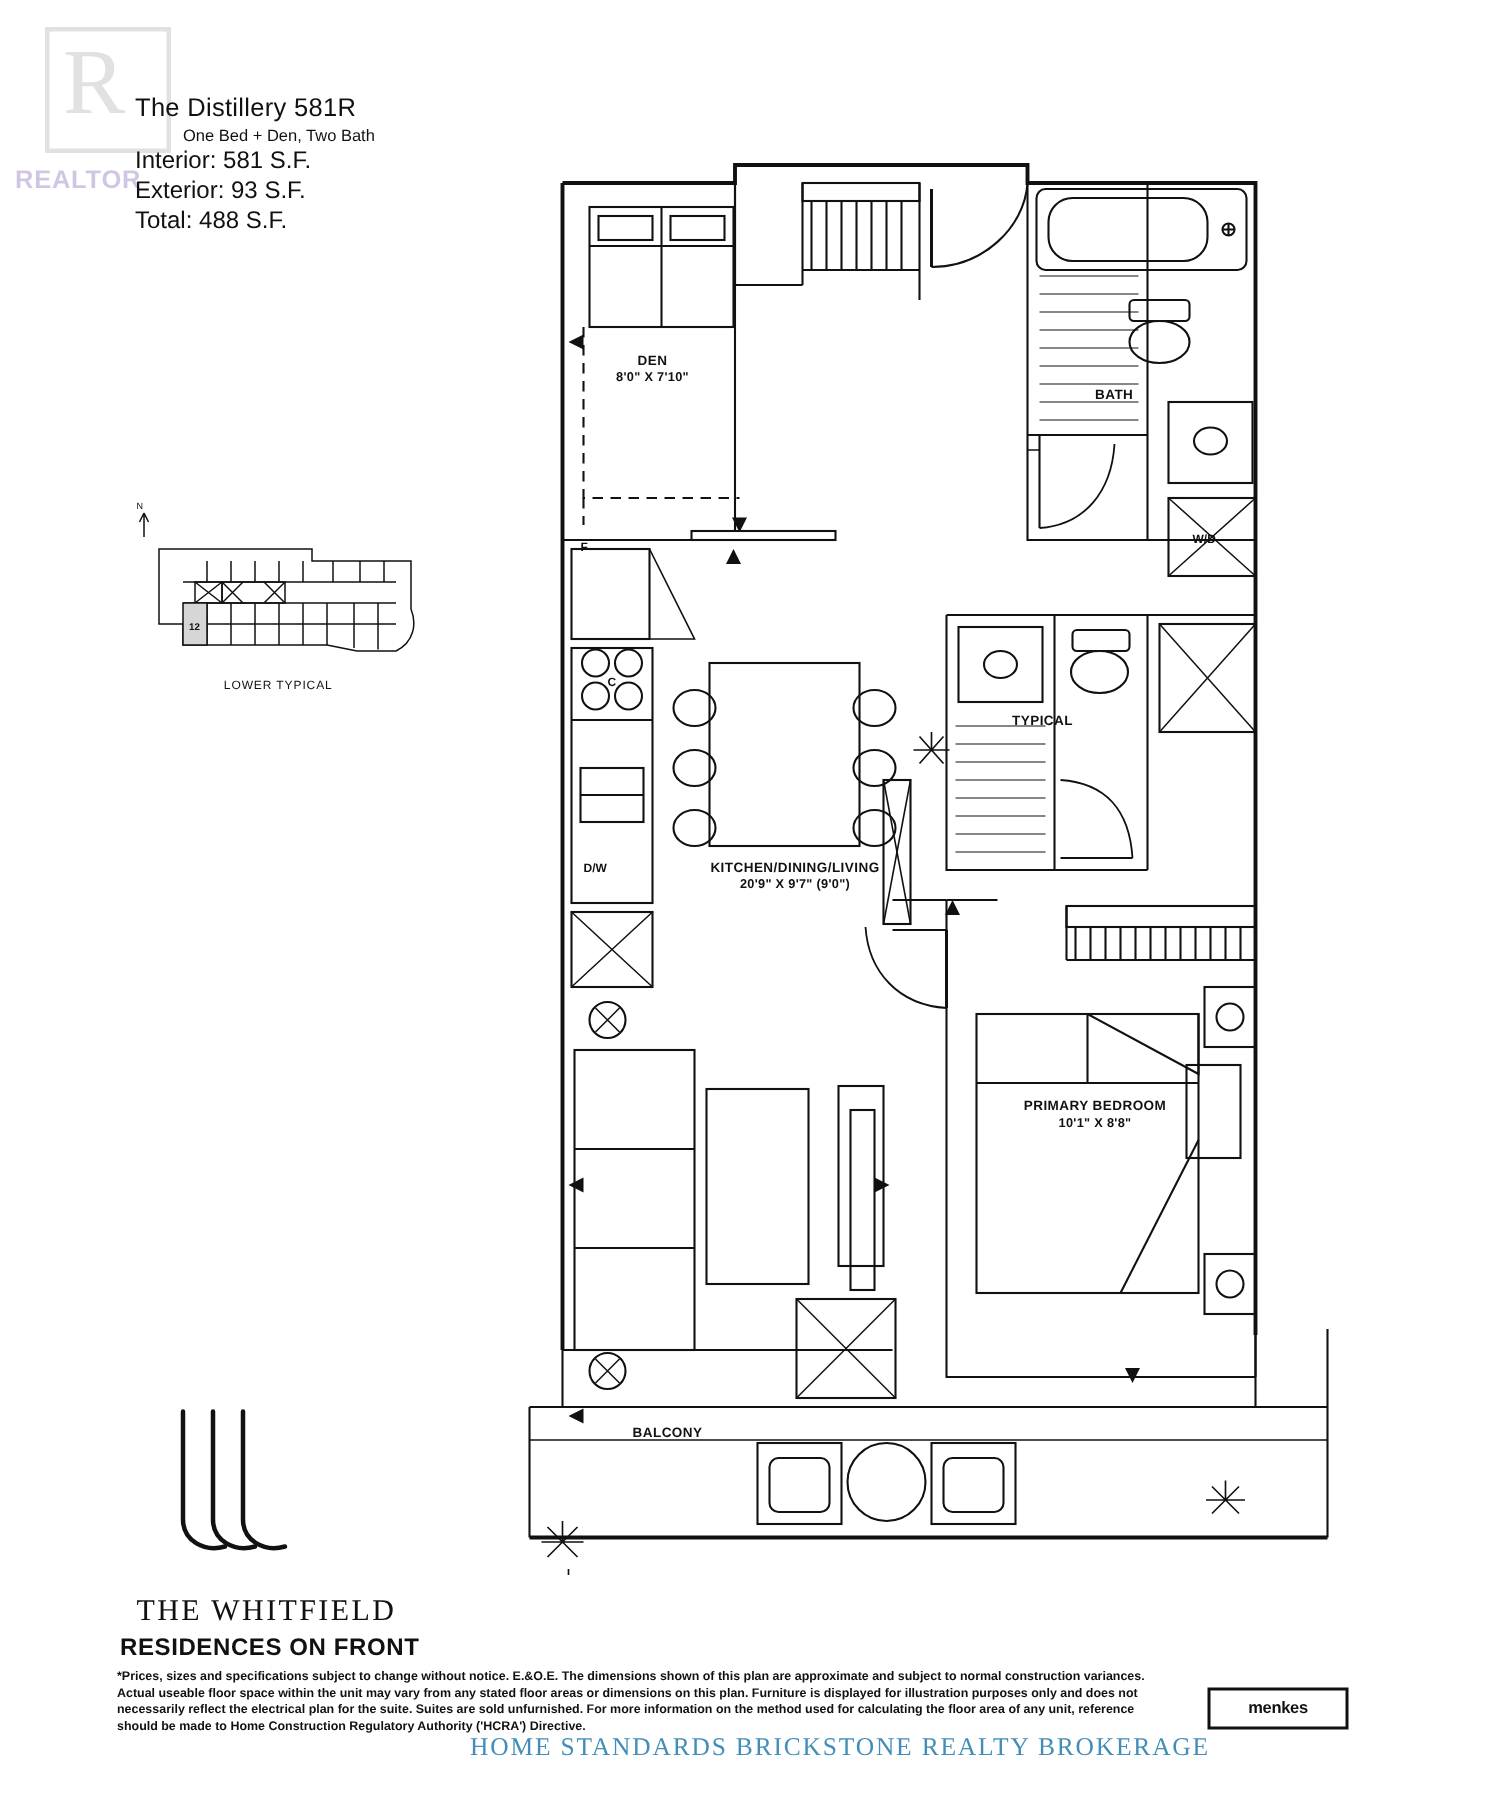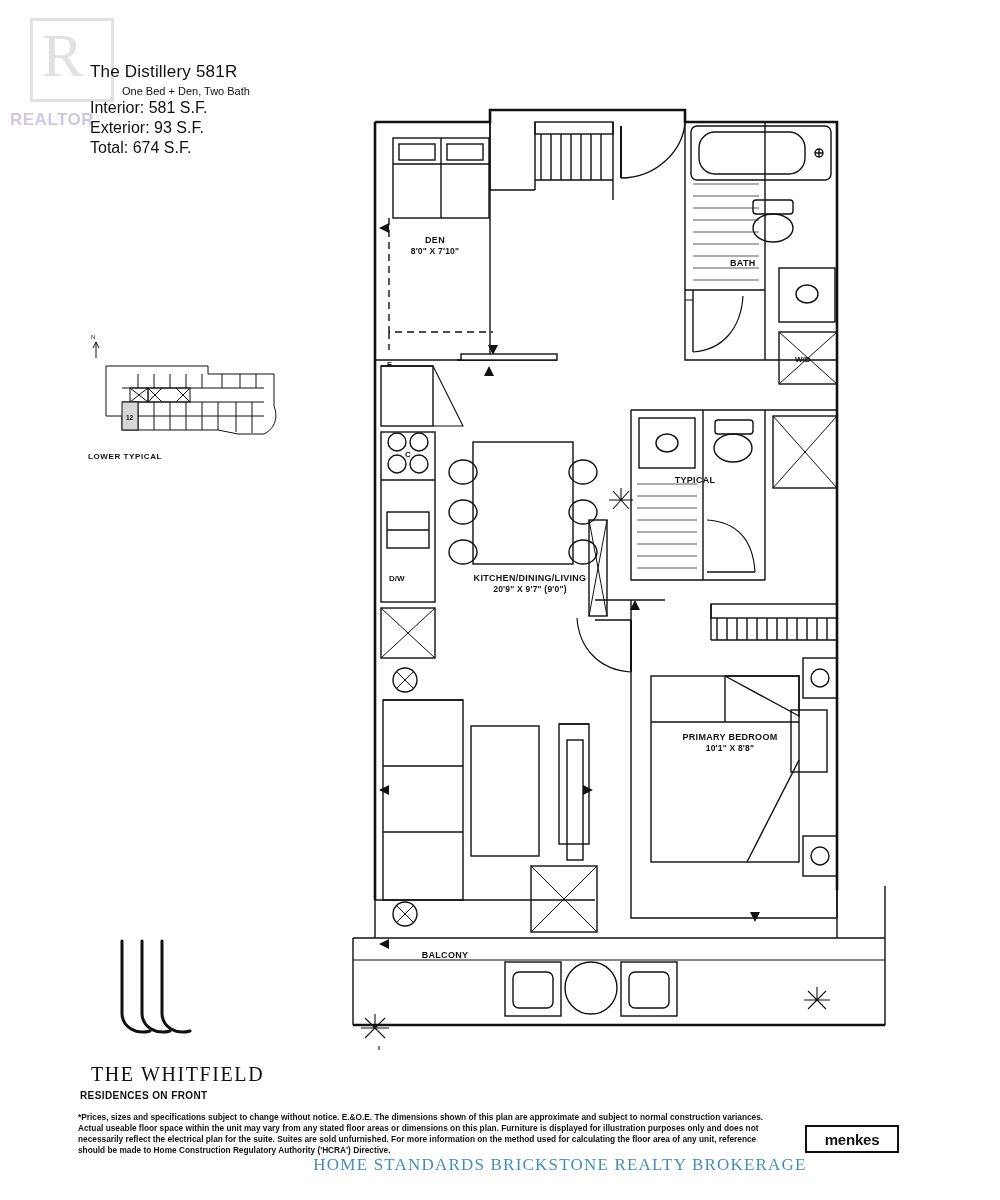--- a/index.html
+++ b/index.html
@@ -22,36 +22,36 @@
 
   
   .title-block{position:absolute;left:90px;top:62px;}
   .t-title{font-size:17px;font-weight:400;letter-spacing:.2px;}
   .t-sub{font-size:11px;margin-top:3px;margin-left:32px;}
   .t-line{font-size:16px;margin-top:2px;}
 
   
   .keyplan{position:absolute;left:88px;top:330px;width:195px;height:130px;}
   .keyplan svg{display:block;}
-  .keyplan-label{position:absolute;left:0px;top:122px;width:195px;
-                 font-size:8px;letter-spacing:.6px;font-weight:700;}
+  .keyplan-label{position:absolute;left:0px;top:122px;width:195px;text-align:center;
+                 font-size:8px;letter-spacing:.6px;font-weight:400;}
 
   
   .logo{position:absolute;left:110px;top:935px;width:110px;height:110px;}
   .logo-name{position:absolute;left:91px;top:1063px;font-family:"Liberation Serif",serif;
              font-size:20px;letter-spacing:1.6px;}
-  .logo-sub{position:absolute;left:80px;top:1090px;font-size:10px;font-weight:700;letter-spacing:.4px;}
+  .logo-sub{position:absolute;left:80px;top:1090px;font-size:16px;font-weight:700;letter-spacing:.4px;}
 
   
   .disclaimer{position:absolute;left:78px;top:1112px;width:700px;font-size:8.3px;line-height:11px;
               font-weight:700;}
 
   .menkes{position:absolute;left:805px;top:1125px;width:90px;height:24px;border:2px solid #111;
           display:flex;align-items:center;justify-content:center;}
-  .menkes span{font-size:15px;font-weight:700;letter-spacing:-.2px;}
+  .menkes span{font-size:11px;font-weight:700;letter-spacing:-.2px;}
 
   
   .plan{position:absolute;left:345px;top:60px;width:570px;height:990px;}
   .plan svg{display:block;}
 
   .rm{position:absolute;text-align:center;pointer-events:none;}
   .rm .n{font-size:9px;font-weight:700;letter-spacing:.3px;}
   .rm .d{font-size:8.5px;font-weight:700;letter-spacing:.2px;margin-top:1px;}
   .tag{position:absolute;font-size:8px;font-weight:700;}
 </style>
@@ -64,21 +64,21 @@
     <div class="realtor-box"></div>
     <div class="realtor-r">R</div>
     <div class="realtor-word">REALTOR</div>
   </div>
 
   <div class="title-block">
     <div class="t-title">The Distillery 581R</div>
     <div class="t-sub">One Bed + Den, Two Bath</div>
     <div class="t-line">Interior: 581 S.F.</div>
     <div class="t-line">Exterior: 93 S.F.</div>
-    <div class="t-line">Total: 674 S.F.</div>
+    <div class="t-line">Total: 488 S.F.</div>
   </div>
 
   <div class="keyplan">
     <svg width="195" height="130" viewBox="0 0 195 130">
       <g fill="none" stroke="#111" stroke-width="1">
 
         <path d="M8 12 L8 28 M8 12 L5 18 M8 12 L11 18"></path>
         <text x="3" y="9" font-size="6" fill="#111" stroke="none" font-family="Liberation Sans, sans-serif">N</text>
 
         <path d="M18 36 L18 86 L34 86 L34 100 L130 100 L150 104 L176 104 C188 98 190 86 186 76 L186 44 L120 44 L120 36 Z"></path>

